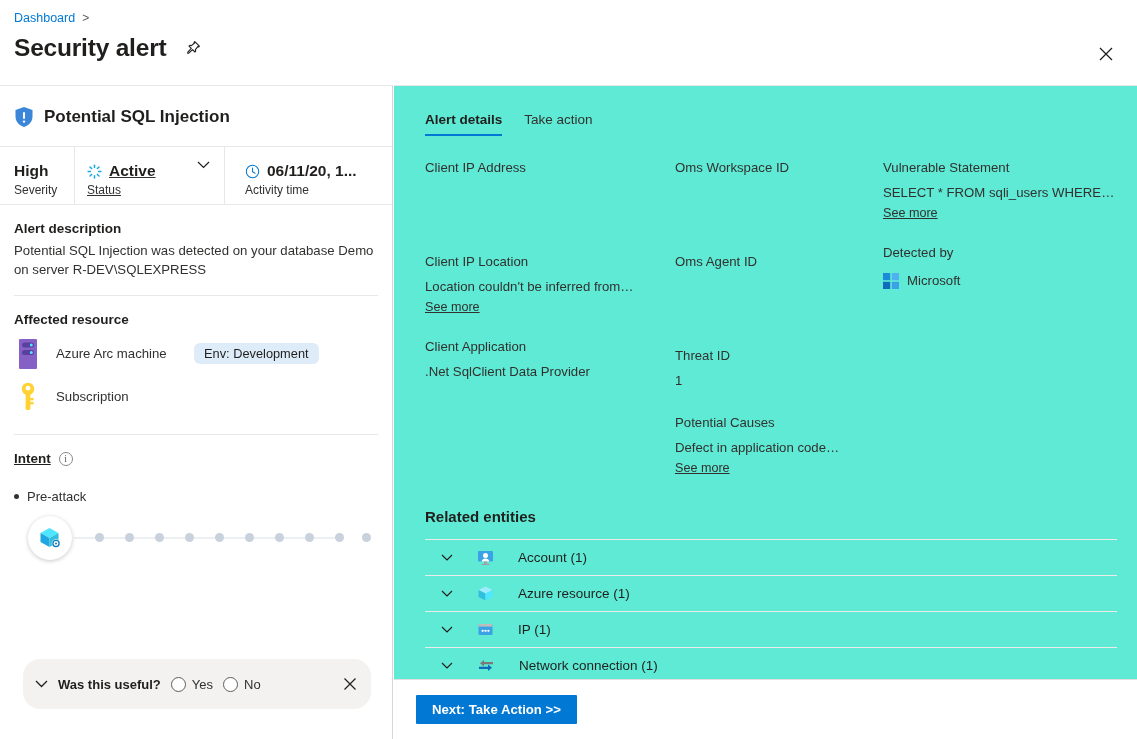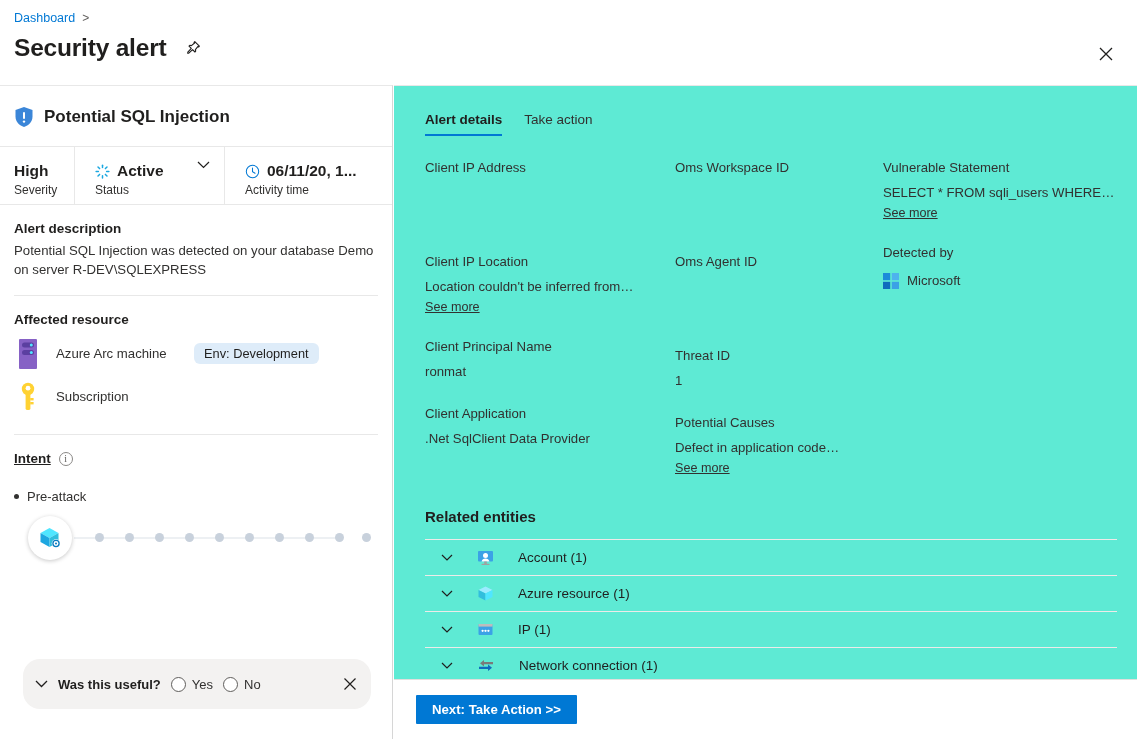--- a/index.html
+++ b/index.html
@@ -93,21 +93,21 @@
     display: flex;
     height: 58px;
     border-bottom: 1px solid #e8e8e8;
   }
   .status-cell {
     padding: 8px 0 0 0;
     position: relative;
     display: flex; flex-direction: column; justify-content: center;
   }
   .status-cell.sev { width: 74px; padding-left: 14px; }
-  .status-cell.stat { width: 150px; padding-left: 20px; border-left: 1px solid #e8e8e8; }
+  .status-cell.stat { width: 150px; padding-left: 12px; border-left: 1px solid #e8e8e8; text-decoration: underline; }
   .status-cell.time { flex: 1; padding-left: 20px; border-left: 1px solid #e8e8e8; }
   .status-val {
     font-size: 15.5px;
     font-weight: 600;
     color: #201f1e;
     display: flex; align-items: center; gap: 7px;
     line-height: 18px;
   }
   .status-lbl {
     font-size: 12px;
@@ -540,24 +540,20 @@
         <div class="dfield tall">
           <div class="dkey">Client IP Address</div>
           <div class="dval"></div>
         </div>
         <div class="dfield">
           <div class="dkey">Client IP Location</div>
           <div class="dval">Location couldn't be inferred from…</div>
           <span class="seemore">See more</span>
         </div>
         <div class="dfield">
-          <div class="dkey">Client Principal Name</div>
-          <div class="dval">ronmat</div>
-        </div>
-        <div class="dfield">
           <div class="dkey">Client Application</div>
           <div class="dval">.Net SqlClient Data Provider</div>
         </div>
       </div>
 
       <div class="dcol">
         <div class="dfield tall">
           <div class="dkey">Oms Workspace ID</div>
           <div class="dval"></div>
         </div>

